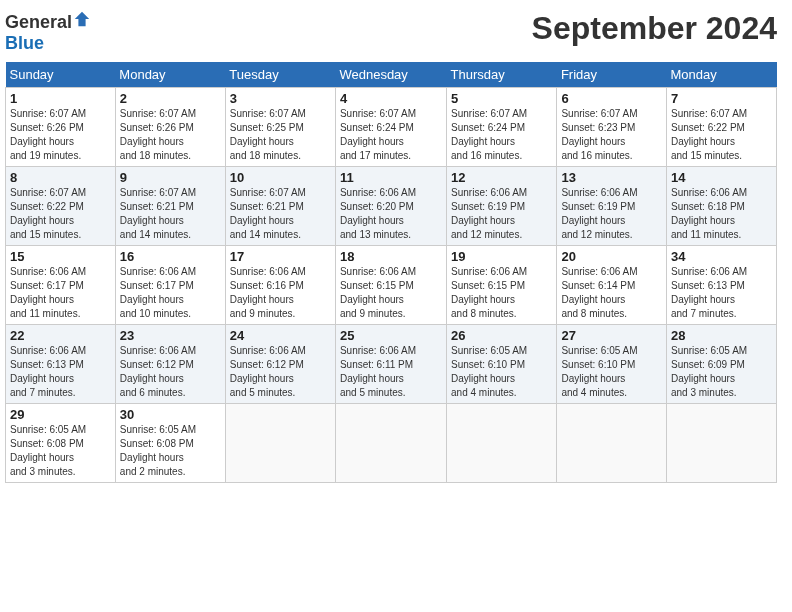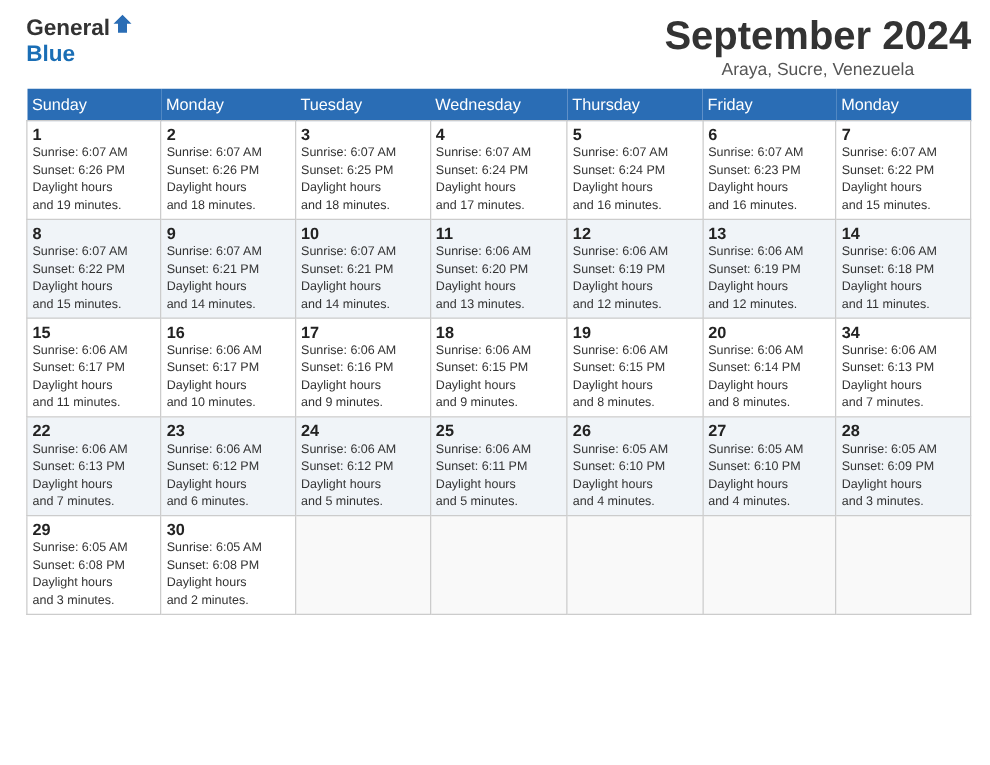--- a/index.html
+++ b/index.html
@@ -5,21 +5,21 @@
     * { box-sizing: border-box; margin: 0; padding: 0; }
     body {
       font-family: Arial, sans-serif;
       background: #fff;
       width: 792px;
       height: 612px;
       overflow: hidden;
     }
     .page {
       width: 792px;
-      padding: 10px 15px 10px 21px;
+      padding: 10px 15px 10px 5px;
     }
     .header {
       display: flex;
       justify-content: space-between;
       align-items: flex-start;
       margin-bottom: 8px;
     }
     .logo {
       display: flex;
       align-items: center;
@@ -101,21 +101,20 @@
       <div>
         <span class="logo-text-general">General</span><svg class="logo-icon" viewBox="0 0 20 20" xmlns="http://www.w3.org/2000/svg">
             <polygon points="10,2 18,10 14,10 14,18 6,18 6,10 2,10" fill="#2a6db5"></polygon>
           </svg>
         <br>
         <span class="logo-text-blue">Blue</span>
       </div>
     </div>
     <div class="title-block">
       <div class="month-title">September 2024</div>
-      <div class="location">Araya, Sucre, Venezuela</div>
     </div>
   </div>
 
   <table class="calendar">
     <thead>
       <tr>
         <th>Sunday</th>
         <th>Monday</th>
         <th>Tuesday</th>
         <th>Wednesday</th>

